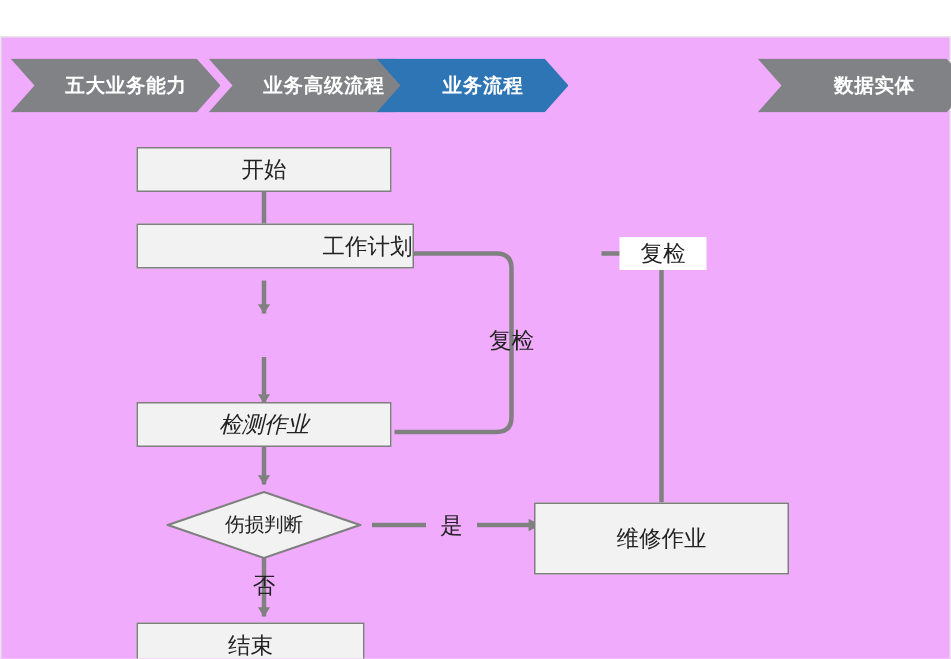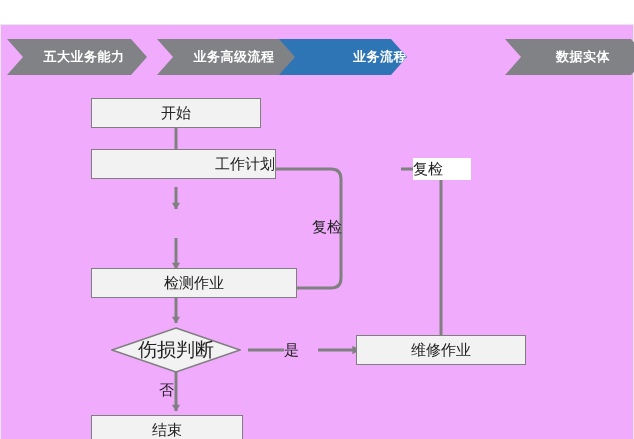--- a/index.html
+++ b/index.html
@@ -52,47 +52,47 @@
     background:#F2F2F2;
     border:1px solid #7F7F7F;
     display:flex;align-items:center;justify-content:center;
     color:#222222;
     font-size:15px;
     white-space:nowrap;
   }
   .diamond-label{
     position:absolute;
     display:flex;align-items:center;justify-content:center;
-    color:#222222;font-size:19px;white-space:nowrap;
+    color:#222222;font-size:13px;white-space:nowrap;
     pointer-events:none;
   }
   .edge-label{
     position:absolute;
     color:#222222;
     font-size:15px;
     white-space:nowrap;
-    display:flex;align-items:center;justify-content:flex-start;
+    display:flex;align-items:center;justify-content:center;
   }
 </style>
 </head>
 <body>
 
 <div id="page">
 
   <div id="breadcrumb">
 
     <div class="chev" style="left:6px;width:140px;">
       <span>五大业务能力</span>
     </div>
 
-    <div class="chev" style="left:156px;width:140px;text-align:center;">
+    <div class="chev" style="left:138px;width:140px;text-align:center;">
       <span>业务高级流程</span>
     </div>
 
-    <div class="chev active" style="left:278px;width:128px;justify-content:flex-end;">
+    <div class="chev active" style="left:250px;width:128px;">
       <span>业务流程</span>
     </div>
 
 
     <div class="chev" style="left:504px;width:142px;">
       <span>数据实体</span>
     </div>
 
   </div>
 
@@ -135,25 +135,25 @@
 
     <div class="node" style="left:90px;top:15px;width:170px;height:30px;">
       <span>开始</span>
     </div>
 
     <div class="node" style="left:90px;top:66px;width:185px;height:30px;justify-content:flex-end;">
       <span>工作计划</span>
     </div>
 
 
-    <div class="node" style="left:90px;top:185px;width:206px;height:30px;">
+    <div class="node" style="left:90px;top:185px;width:170px;height:30px;font-style:italic;">
       <span>检测作业</span>
     </div>
 
-    <div class="node" style="left:355px;top:252px;width:170px;height:30px;">
+    <div class="node" style="left:355px;top:252px;width:170px;height:48px;">
       <span>维修作业</span>
     </div>
 
     <div class="node" style="left:90px;top:332px;width:152px;height:30px;">
       <span>结束</span>
     </div>
 
     <svg style="position:absolute;left:110px;top:244px;" width="130" height="46">
       <polygon points="65,1 129,23 65,45 1,23" fill="#F2F2F2" stroke="#7F7F7F" stroke-width="1.4"></polygon>
     </svg>

